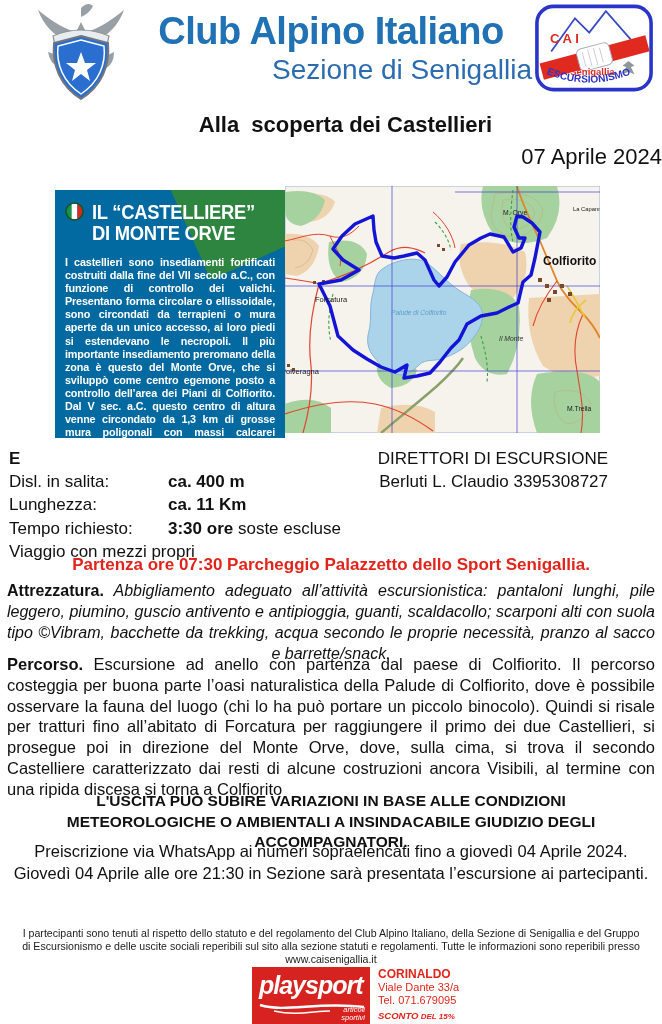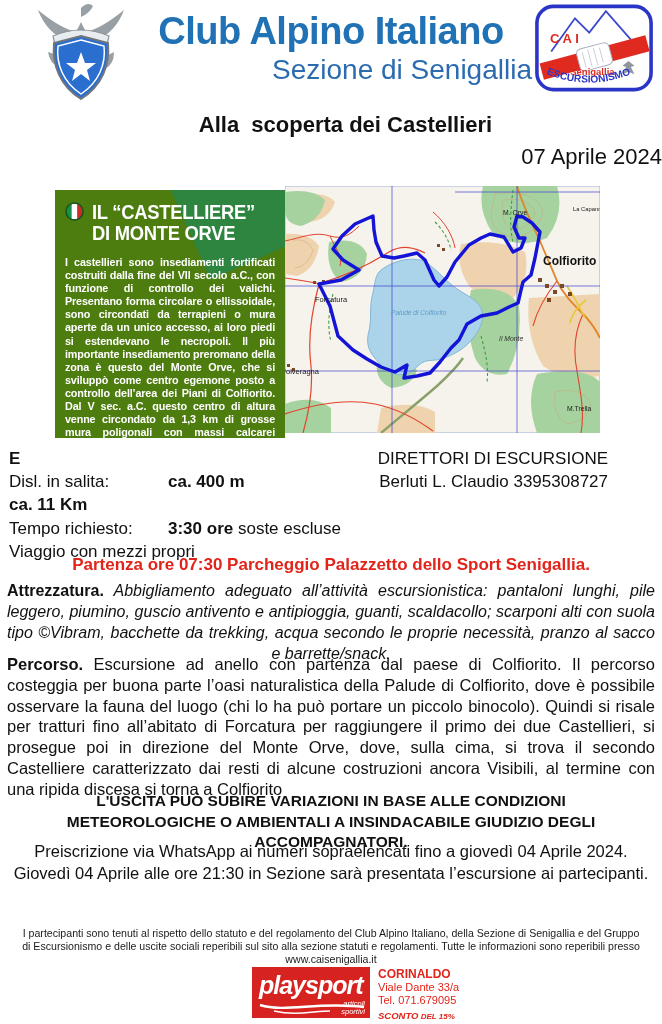--- a/index.html
+++ b/index.html
@@ -17,21 +17,21 @@
   .hdr-sub { left:130px; right:130px; top:54px; text-align:right;
     font-size:28px; color:#2b6cb0; }
 
   
   .ev-title { left:0; right:0; top:112px; text-align:center; font-size:22px;
     font-weight:bold; white-space:pre-wrap;margin-left:29px; }
   .ev-date  { left:0; right:0; top:144px; text-align:right; font-size:22px;padding-left:10px; }
 
   
   .greenbox { left:55px; top:190px; width:230px; height:248px;
-    background:#4d7c0f; overflow:hidden; color:#fff; }
+    background:#0369a1; overflow:hidden; color:#fff; }
   .greenbox .corner { position:absolute; width:260px; height:120px;
     background:#2e8540; transform:rotate(-24deg); right:-150px; top:-78px; }
   .gb-head { position:absolute; left:10px; top:12px; display:flex; gap:8px; align-items:flex-start; }
   .gb-title { font-weight:bold; font-size:20px; line-height:21px; letter-spacing:-0.3px;
     transform:scaleX(0.92); transform-origin:left top; white-space:pre-line; }
   .gb-body { position:absolute; left:10px; right:10px; top:66px; font-size:10.8px;
     font-weight:bold; line-height:13.1px; text-align:justify; letter-spacing:-0.15px; }
 
   
   .details { left:9px; top:447px; font-size:17px; line-height:23.2px; }
@@ -54,21 +54,21 @@
 
   .warning { left:20px; right:20px; top:791px; text-align:center; font-weight:bold;
     font-size:15.5px; line-height:20.5px; }
   .preiscr { left:10px; right:10px; top:841px; text-align:center; font-size:16.5px;
     line-height:21.5px; white-space:pre-line; }
 
   .footnote { left:20px; right:20px; top:927px; text-align:center; font-size:10.6px;
     line-height:13.2px; color:#1a1a1a; }
 
   
-  .ps-box { left:252px; top:967px; width:118px; height:51px; background:#d6231f; }
+  .ps-box { left:252px; top:967px; width:118px; height:57px; background:#d6231f; }
   .ps-logo { position:absolute; left:7px; top:4px; color:#fff; font-size:25px;
     font-weight:bold; font-style:italic; letter-spacing:-1px; }
   .ps-sub { position:absolute; right:5px; bottom:3px; color:#fff; font-size:7.5px;
     font-weight:normal; font-style:italic; text-align:right; line-height:7.5px;
     white-space:pre-line; }
   .ps-txt { left:378px; top:968px; color:#e2241a; font-size:11px; line-height:13px; }
   .ps-city { font-weight:bold; font-size:12px; }
   .ps-sconto { font-weight:bold; font-style:italic; font-size:9.5px; margin-top:2px; }
   .ps-sconto .rest { font-size:8px; }
   .ps-note { font-weight:bold; font-style:italic; font-size:8px; }
@@ -226,20 +226,21 @@
 
   <div class="abs details">
     <div class="drow">
       <span><span class="dval">E</span><span class="dextra"></span></span>
     </div>
     <div class="drow">
       <span class="dlabel">Disl. in salita:</span>
       <span><span class="dval">ca. 400 m</span><span class="dextra"></span></span>
     </div>
     <div class="drow">
+      <span class="dlabel">Lunghezza:</span>
       <span><span class="dval">ca. 11 Km</span><span class="dextra"></span></span>
     </div>
     <div class="drow">
       <span class="dlabel">Tempo richiesto:</span>
       <span><span class="dval">3:30 ore</span><span class="dextra"> soste escluse</span></span>
     </div>
     <div>Viaggio con mezzi propri</div>
   </div>
 
   <div class="abs directors">

